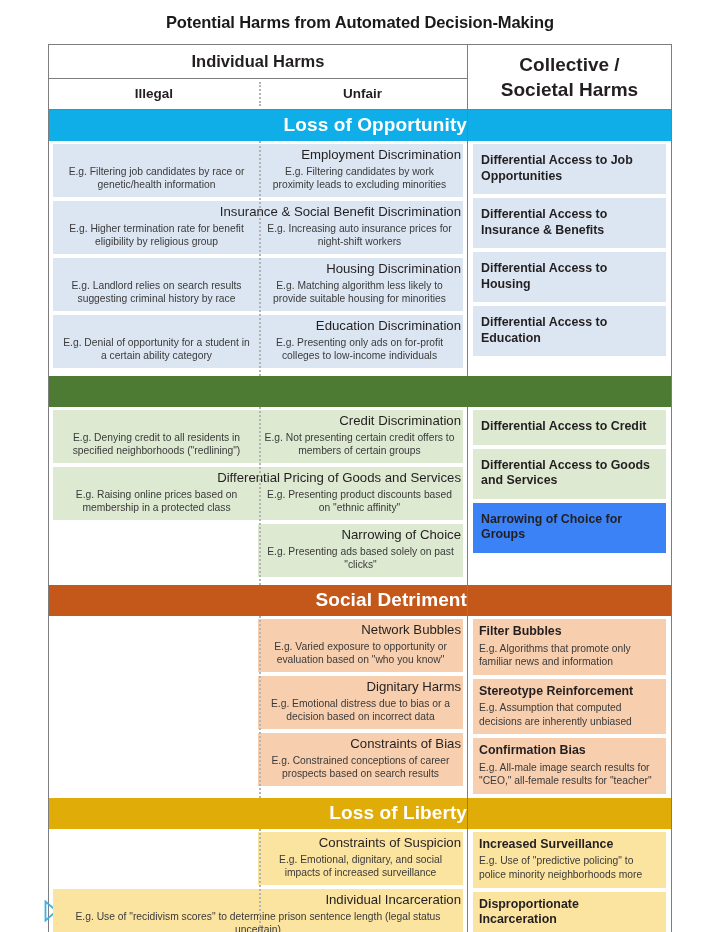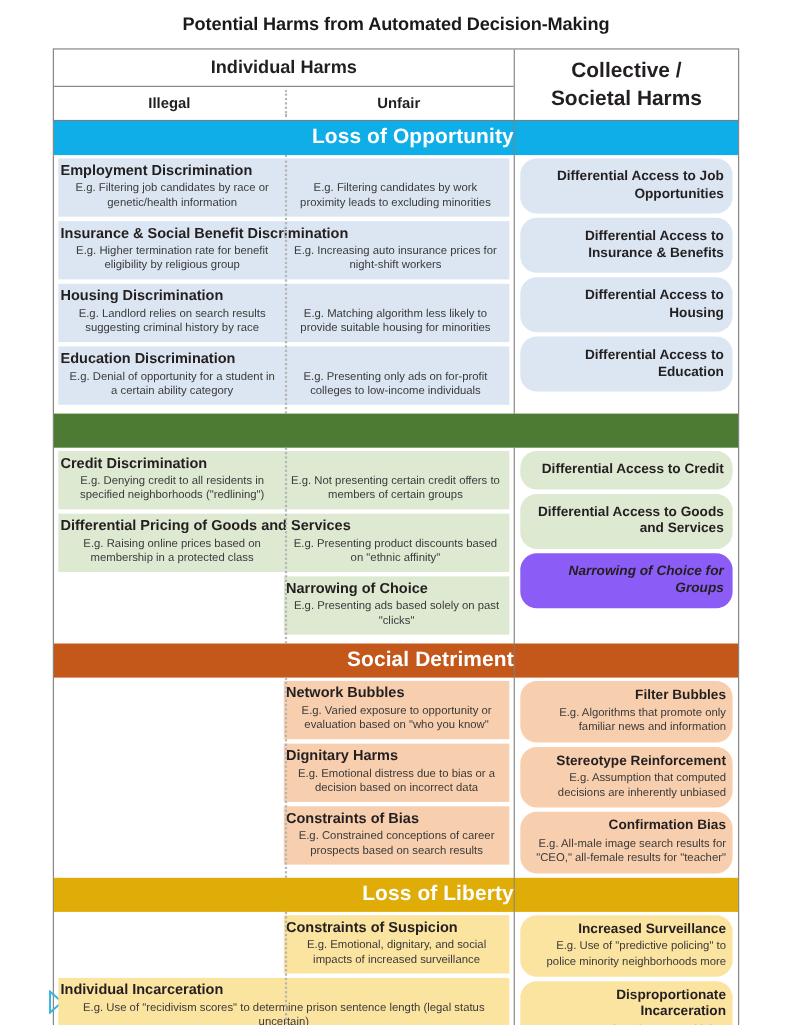--- a/index.html
+++ b/index.html
@@ -144,22 +144,22 @@
 
   
   .harm {
     position: relative;
     margin-bottom: 4px;
     padding: 3px 2px 5px;
     z-index: 1;
   }
   .harm:last-child { margin-bottom: 0; }
   .harm-title {
-    text-align: left;
-    font-weight: bold;
+    text-align: right;
+    font-weight: normal;
     font-size: 13.2px;
     line-height: 1.2;
     padding-bottom: 1px;
   }
   .harm-ex {
     display: flex;
   }
   .harm-ex .ex {
     width: 50%;
     box-sizing: border-box;
@@ -173,27 +173,26 @@
   .harm.right-only {
     margin-left: 50%;
     width: 50%;
     box-sizing: border-box;
   }
   .harm.right-only .harm-ex .ex { width: 100%; }
   .harm.full .harm-ex .ex { width: 100%; }
 
   
   .cbox {
-    text-align: right;
+    text-align: left;
     font-weight: bold;
     font-size: 12.4px;
     line-height: 1.25;
     padding: 9px 8px 10px;
     margin-bottom: 4px;
-    border-radius: 15px;
   }
   .cbox:last-child { margin-bottom: 0; }
   .cbox .cbox-ex {
     font-weight: normal;
     font-size: 10.3px;
     line-height: 1.32;
     color: #3a3a3a;
     padding-top: 2px;
   }
   .cbox.with-ex { padding: 5px 6px 6px; }
@@ -327,21 +326,21 @@
               </div>
               <div class="col-divider"></div>
             </div>
             <div class="col-right">
               <div class="cbox" style="background: rgb(222, 233, 210);">
                 <div>Differential Access to Credit</div>
               </div>
               <div class="cbox" style="background: rgb(222, 233, 210);">
                 <div>Differential Access to Goods and Services</div>
               </div>
-              <div class="cbox" style="background: #8b5cf6; font-style: italic;">
+              <div class="cbox" style="background: #3b82f6;">
                 <div>Narrowing of Choice for Groups</div>
               </div>
             </div>
           </div>
         </div>
         <div class="section">
           <div class="band-row">
             <div class="band-left band" style="background: rgb(196, 87, 26);">Social Detriment</div>
             <div class="band-right band" style="background: rgb(196, 87, 26);">&nbsp;</div>
           </div>

